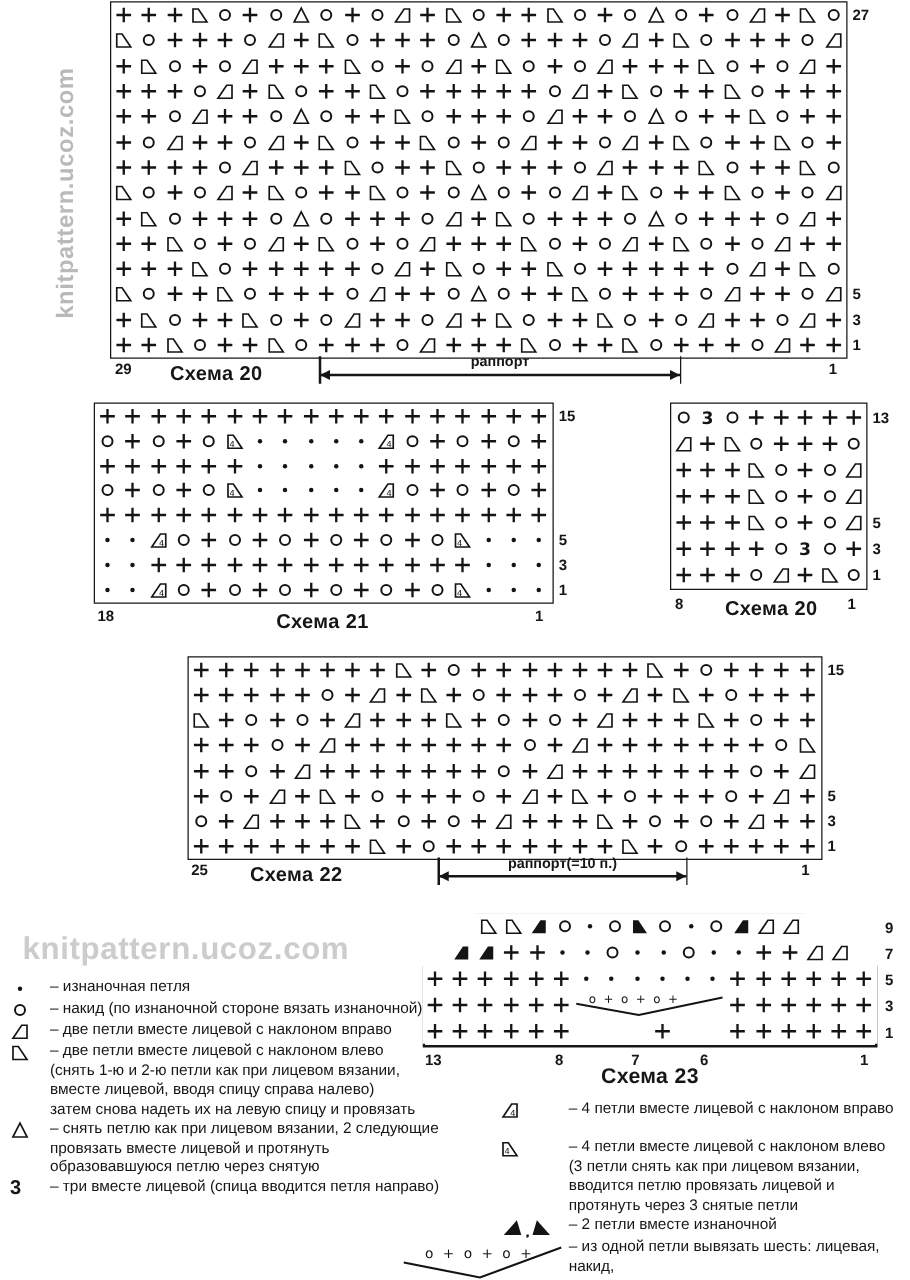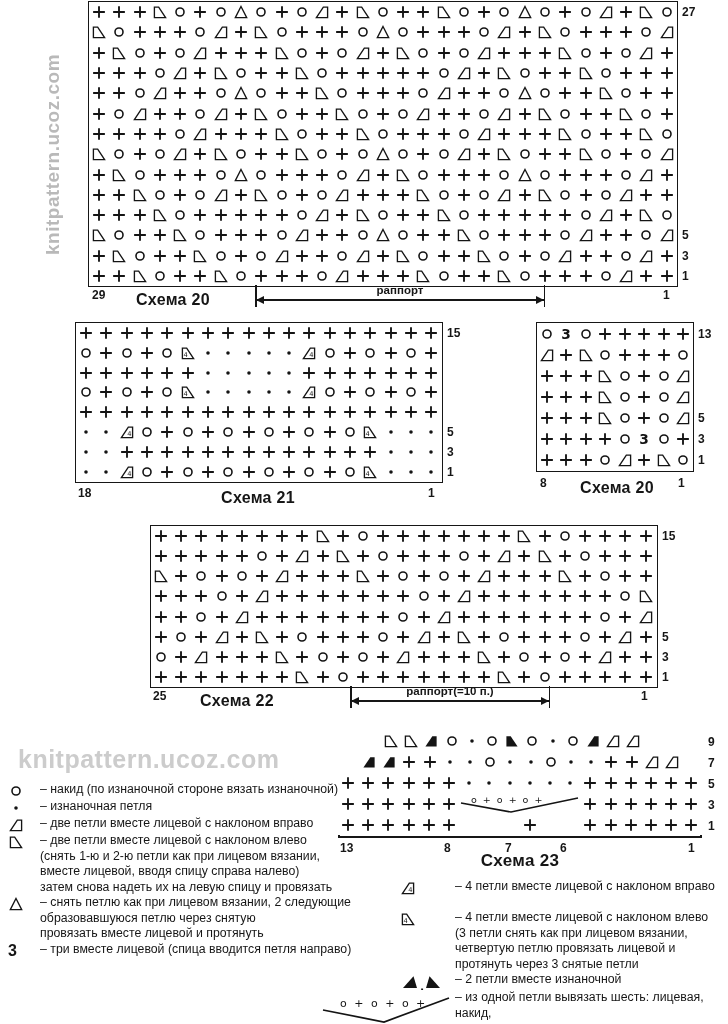--- a/index.html
+++ b/index.html
@@ -4623,35 +4623,35 @@
 <div class="num" style="left:444px;top:841px;">8</div>
 <div class="num" style="left:505px;top:841px;">7</div>
 <div class="num" style="left:560px;top:841px;">6</div>
 <div class="num" style="left:688px;top:841px;">1</div>
 <div class="chart-title center" style="left:450px;top:851px;width:140px;font-size:17px;">Схема 23</div>
 
 <div class="legend legend-left" style="left:8px;top:782px;width:408px;">
     <div class="li">
       <span class="li-sym">
         <svg width="16" height="16" viewBox="0 0 18 18">
+          <circle cx="9" cy="9" r="2" fill="#141414"></circle>
+        </svg>
+      </span>
+      <div class="li-text">
+        <div>– изнаночная петля</div>
+      </div>
+    </div>
+    <div class="li">
+      <span class="li-sym">
+        <svg width="16" height="16" viewBox="0 0 18 18">
           <circle cx="9" cy="9" r="4.5" stroke="#141414" stroke-width="1.8" fill="none"></circle>
         </svg>
       </span>
       <div class="li-text">
         <div>– накид (по изнаночной стороне вязать изнаночной)</div>
-      </div>
-    </div>
-    <div class="li">
-      <span class="li-sym">
-        <svg width="16" height="16" viewBox="0 0 18 18">
-          <circle cx="9" cy="9" r="2" fill="#141414"></circle>
-        </svg>
-      </span>
-      <div class="li-text">
-        <div>– изнаночная петля</div>
       </div>
     </div>
     <div class="li">
       <span class="li-sym">
         <svg width="16" height="16" viewBox="0 0 18 18">
           <path d="M10.5 3.6H15.3V15.3H2.7Z" stroke="#141414" stroke-width="1.5" fill="none"></path>
         </svg>
       </span>
       <div class="li-text">
         <div>– две петли вместе лицевой с наклоном вправо</div>
@@ -4671,22 +4671,22 @@
       </div>
     </div>
     <div class="li">
       <span class="li-sym">
         <svg width="16" height="16" viewBox="0 0 18 18">
           <path d="M9 2.8L15.4 15.3H2.6Z" stroke="#141414" stroke-width="1.5" fill="none"></path>
         </svg>
       </span>
       <div class="li-text">
         <div>– снять петлю как при лицевом вязании, 2 следующие</div>
+        <div>провязать вместе лицевой и протянуть</div>
         <div>образовавшуюся петлю через снятую</div>
-        <div>провязать вместе лицевой и протянуть</div>
       </div>
     </div>
     <div class="li">
       <span class="li-sym">
         <span class="sym3">3</span>
       </span>
       <div class="li-text">
         <div>– три вместе лицевой (спица вводится петля направо)</div>
       </div>
     </div>
@@ -4706,21 +4706,21 @@
     <div class="li">
       <span class="li-sym">
         <svg width="16" height="16" viewBox="0 0 18 18">
           <path d="M7.5 3.6H2.7V15.3H15.3Z" stroke="#141414" stroke-width="1.5" fill="none"></path>
           <text x="6.4" y="14" text-anchor="middle" font-family="DejaVu Sans,sans-serif" font-size="7.5" fill="#141414">4</text>
         </svg>
       </span>
       <div class="li-text">
         <div>– 4 петли вместе лицевой с наклоном влево</div>
         <div>(3 петли снять как при лицевом вязании,</div>
-        <div>четвертую петлю провязать лицевой и</div>
+        <div>вводится петлю провязать лицевой и</div>
         <div>протянуть через 3 снятые петли</div>
       </div>
     </div>
     <div class="li">
       <span class="li-sym">
         <svg width="46" height="17" viewBox="0 0 46 17">
           <path d="M3 15L17 15L13.5 3.2Z" fill="#141414"></path>
           <text x="20" y="16.5" font-family="DejaVu Sans,sans-serif" font-weight="bold" font-size="11" fill="#141414">,</text>
           <path d="M29.5 3.2L26 15L40 15Z" fill="#141414"></path>
         </svg>

